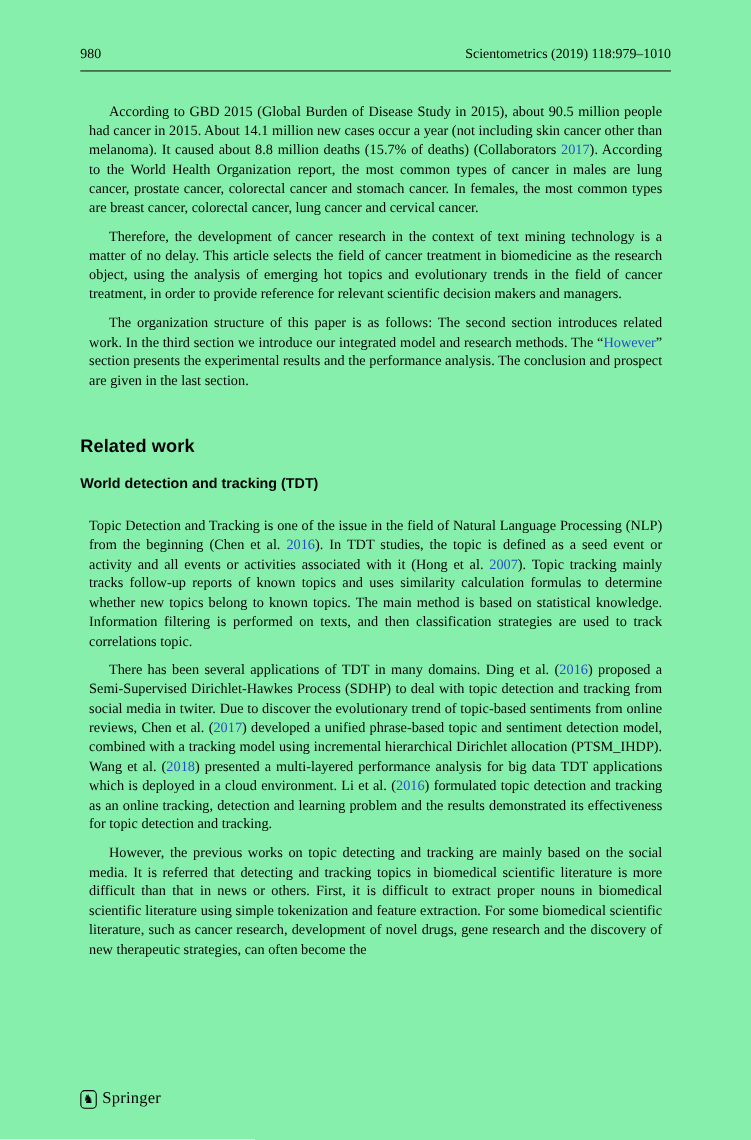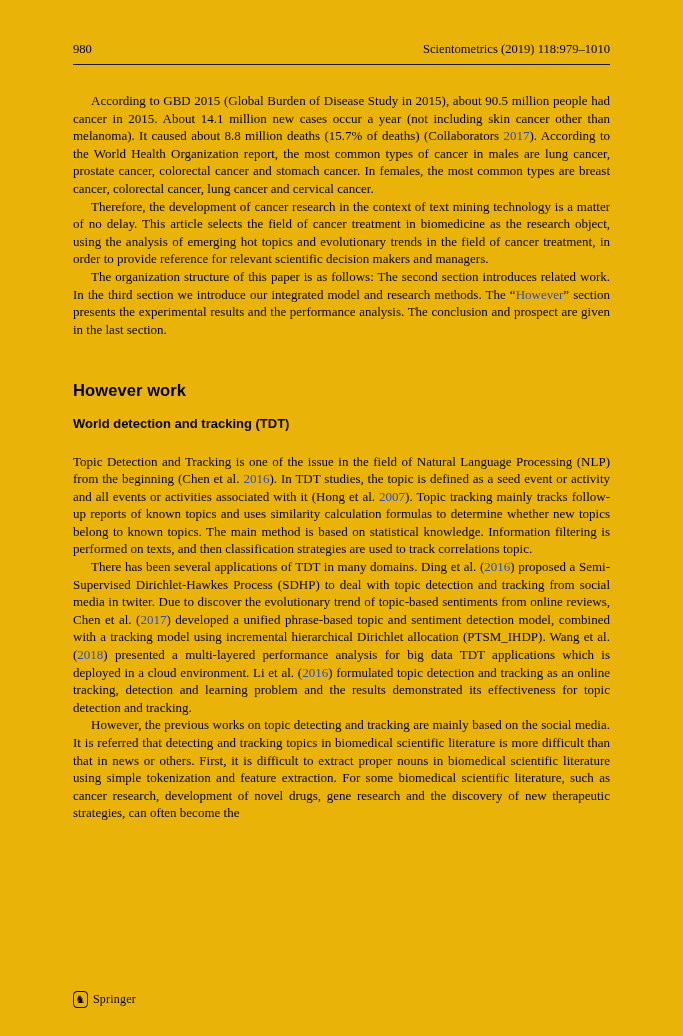--- a/index.html
+++ b/index.html
@@ -3,21 +3,21 @@
 <meta charset="utf-8">
 <title>Scientometrics p.980</title>
 <style>
   * { margin: 0; padding: 0; box-sizing: border-box; }
   html, body { background: #ffffff; }
   :root { --link-color: #2a4bcb; --text-color: #000000; }
 
   .page {
     width: 683px;
     height: 1036px;
-    background: #eab308;
+    background: #86efac;
     position: relative;
     overflow: hidden;
     font-family: "Liberation Serif", serif;
     color: var(--text-color);
     padding: 42px 73px 0 73px;
   }
 
   .page-header {
     display: flex;
     justify-content: space-between;
@@ -32,21 +32,21 @@
     margin-top: 7px;
   }
 
   .article-body {
     margin-top: 27px;
     font-size: 13px;
     line-height: 17.6px;
     text-align: justify;
   }
 
-  .para { margin: 0; }
+  .para { margin: 8px; }
   .para.indent { text-indent: 18px; }
 
   .section-heading {
     font-family: "Liberation Sans", sans-serif;
     font-size: 16.5px;
     font-weight: 700;
     text-align: left;
     margin: 44px 0 15px 0;
     letter-spacing: 0.1px;
   }
@@ -82,21 +82,21 @@
     height: 17px;
     border: 1.3px solid #000;
     border-radius: 4px 4px 4px 4px;
     font-family: "DejaVu Sans", sans-serif;
     font-size: 11px;
     line-height: 1;
   }
 
   .publisher-name {
     font-family: "Liberation Serif", serif;
-    font-size: 12px;
+    font-size: 15px;
     letter-spacing: 0.2px;
   }
 </style>
 </head>
 <body>
 
 <div class="page">
 
   <header class="page-header">
     <span>980</span>
@@ -106,21 +106,21 @@
   <hr class="header-rule">
 
   <main class="article-body">
 
     <div id="intro-paragraphs">
         <p class="para indent">According to GBD 2015 (Global Burden of Disease Study in 2015), about 90.5 million people had cancer in 2015. About 14.1 million new cases occur a year (not including skin cancer other than melanoma). It caused about 8.8 million deaths (15.7% of deaths) (Collaborators <a class="cite-link">2017</a>). According to the World Health Organization report, the most common types of cancer in males are lung cancer, prostate cancer, colorectal cancer and stomach cancer. In females, the most common types are breast cancer, colorectal cancer, lung cancer and cervical cancer.</p>
         <p class="para indent">Therefore, the development of cancer research in the context of text mining technology is a matter of no delay. This article selects the field of cancer treatment in biomedicine as the research object, using the analysis of emerging hot topics and evolutionary trends in the field of cancer treatment, in order to provide reference for relevant scientific decision makers and managers.</p>
         <p class="para indent">The organization structure of this paper is as follows: The second section introduces related work. In the third section we introduce our integrated model and research methods. The “<a class="cite-link">However</a>” section presents the experimental results and the performance analysis. The conclusion and prospect are given in the last section.</p>
       </div>
 
-    <h1 class="section-heading">However work</h1>
+    <h1 class="section-heading">Related work</h1>
 
     <h2 class="subsection-heading">World detection and tracking (TDT)</h2>
 
     <div id="tdt-paragraphs">
         <p class="para">Topic Detection and Tracking is one of the issue in the field of Natural Language Processing (NLP) from the beginning (Chen et al. <a class="cite-link">2016</a>). In TDT studies, the topic is defined as a seed event or activity and all events or activities associated with it (Hong et al. <a class="cite-link">2007</a>). Topic tracking mainly tracks follow-up reports of known topics and uses similarity calculation formulas to determine whether new topics belong to known topics. The main method is based on statistical knowledge. Information filtering is performed on texts, and then classification strategies are used to track correlations topic.</p>
         <p class="para indent">There has been several applications of TDT in many domains. Ding et al. (<a class="cite-link">2016</a>) proposed a Semi-Supervised Dirichlet-Hawkes Process (SDHP) to deal with topic detection and tracking from social media in twiter. Due to discover the evolutionary trend of topic-based sentiments from online reviews, Chen et al. (<a class="cite-link">2017</a>) developed a unified phrase-based topic and sentiment detection model, combined with a tracking model using incremental hierarchical Dirichlet allocation (PTSM_IHDP). Wang et al. (<a class="cite-link">2018</a>) presented a multi-layered performance analysis for big data TDT applications which is deployed in a cloud environment. Li et al. (<a class="cite-link">2016</a>) formulated topic detection and tracking as an online tracking, detection and learning problem and the results demonstrated its effectiveness for topic detection and tracking.</p>
         <p class="para indent">However, the previous works on topic detecting and tracking are mainly based on the social media. It is referred that detecting and tracking topics in biomedical scientific literature is more difficult than that in news or others. First, it is difficult to extract proper nouns in biomedical scientific literature using simple tokenization and feature extraction. For some biomedical scientific literature, such as cancer research, development of novel drugs, gene research and the discovery of new therapeutic strategies, can often become the</p>
       </div>
 
   </main>

